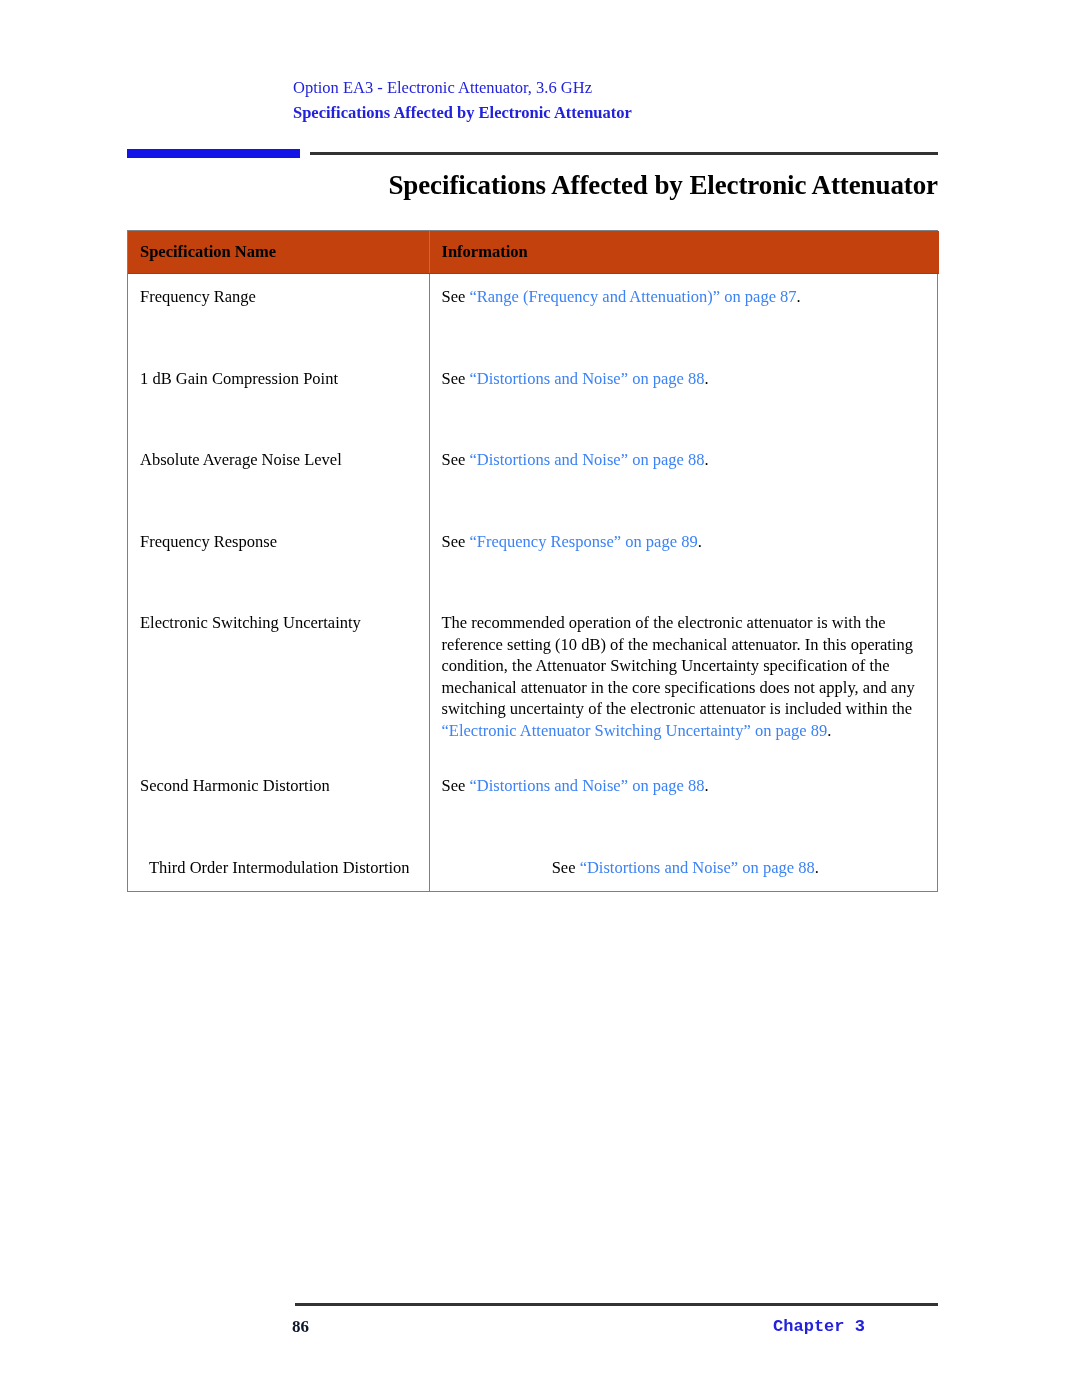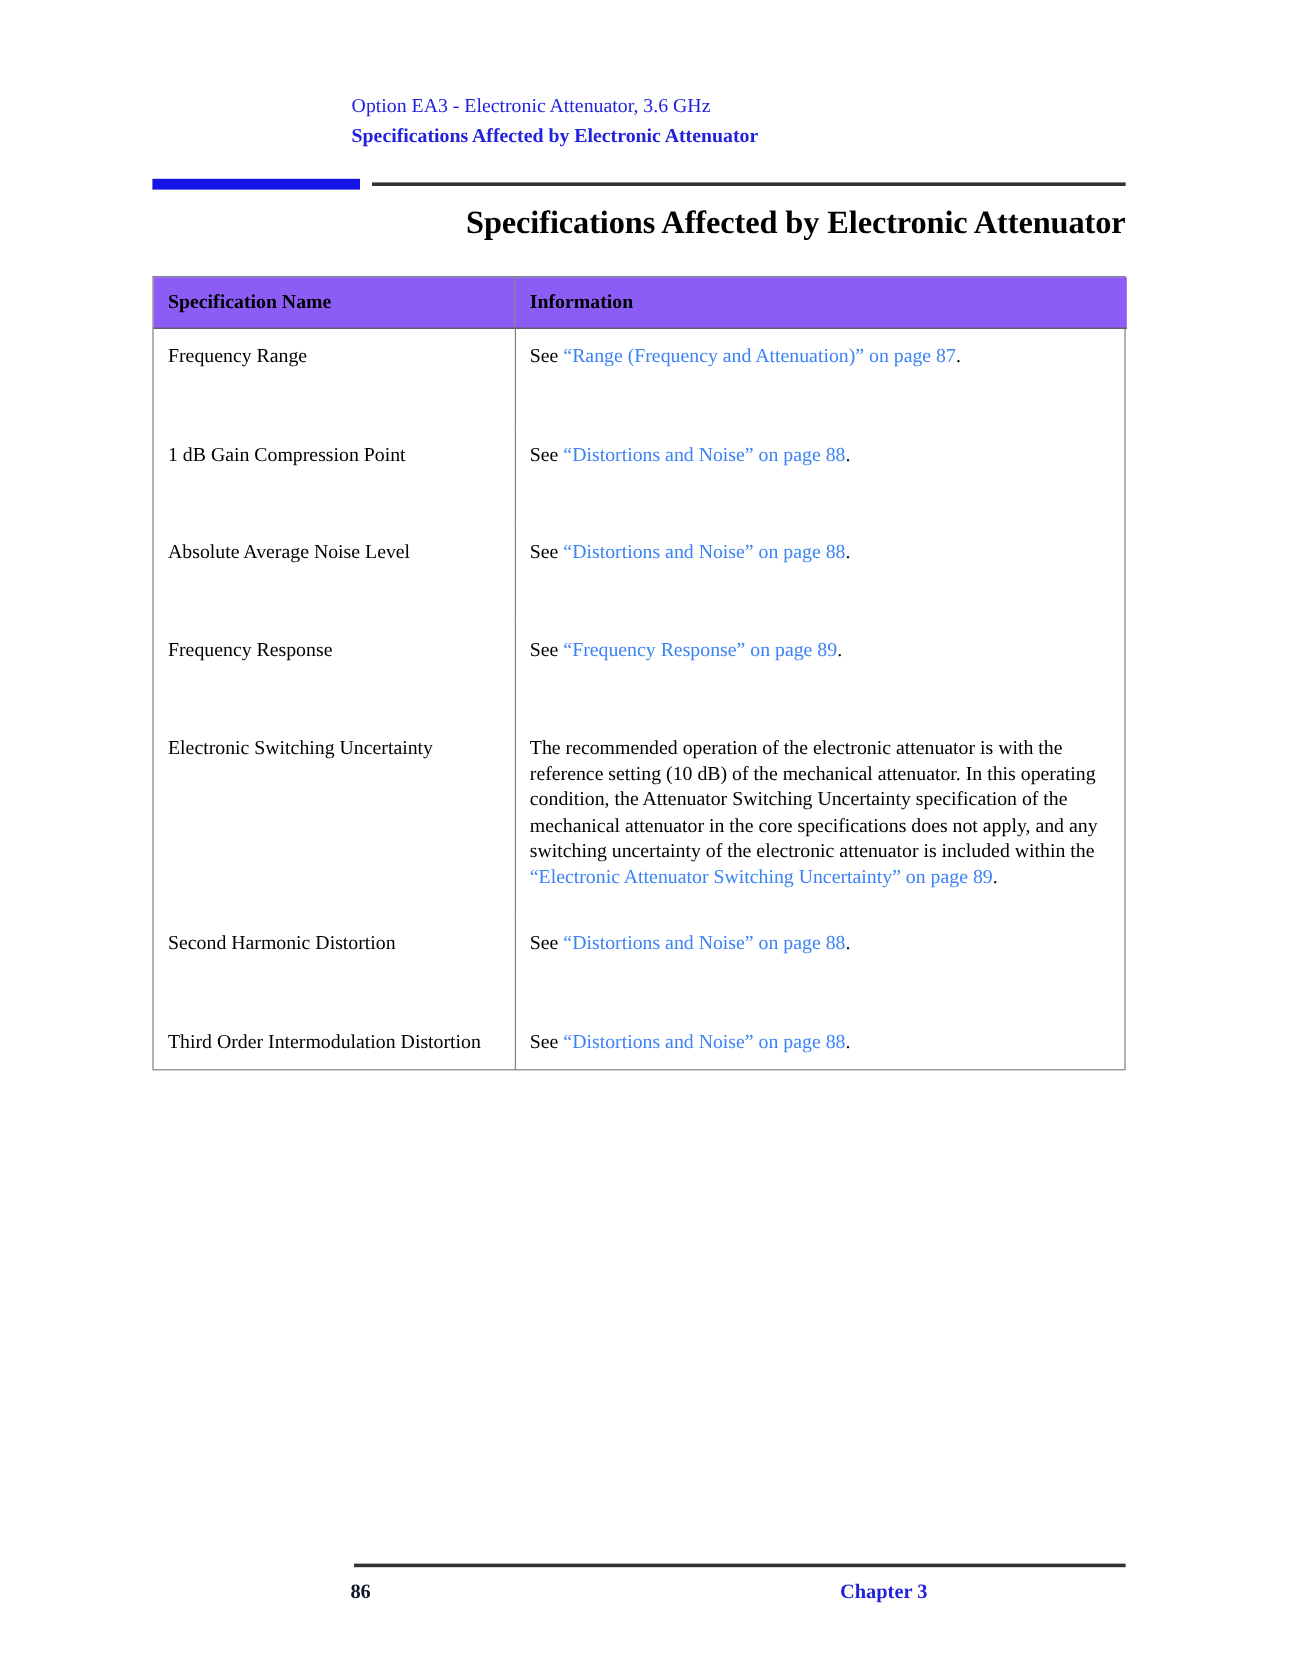--- a/index.html
+++ b/index.html
@@ -92,21 +92,21 @@
   }
   .spec-table table {
     width: 100%;
     border-collapse: collapse;
     table-layout: fixed;
   }
   .spec-table col.c1 { width: 301px; }
   .spec-table col.c2 { width: 510px; }
 
   .spec-table thead th {
-    background: #8b5cf6;
+    background: #c2410c;
     border-bottom: 1px solid #555555;
     font-size: 16.5px;
     font-weight: bold;
     text-align: left;
     padding: 11px 0 11px 12px;
     vertical-align: top;
     box-sizing: border-box;
   }
   .spec-table thead th.col-name {
     border-right: 1px solid #808080;
@@ -119,20 +119,21 @@
     padding: 12px 10px 48px 12px;
     box-sizing: border-box;
     margin-top: 46px;
   }
   .spec-table tbody td.col-name {
     border-right: 1px solid #808080;
     padding-left: 12px;
   }
   .spec-table tbody tr.last td {
     padding-bottom: 13px;
+    text-align: center;
   }
   .spec-table tbody tr.tall td {
     padding-bottom: 22px;
   }
 
   .lnk {
     color: #3b82f6;
   }
 
   
@@ -151,25 +152,26 @@
     font-size: 17px;
     font-weight: bold;
     color: #0f172a;
     line-height: 22px;
   }
   .footer-chapter {
     position: absolute;
     left: 700px;
     top: 1316px;
     width: 238px;
-    text-align: left;
+    text-align: center;
     font-size: 17px;
     font-weight: bold;
     color: #2222dd;
     line-height: 22px;
+    font-family: Liberation Mono, monospace;
   }
 </style>
 </head>
 <body>
 
 <div class="page">
 
   <div class="running-header">
     <div class="rh-line1">Option EA3 - Electronic Attenuator, 3.6 GHz</div>
     <div class="rh-line2">Specifications Affected by Electronic Attenuator</div>

